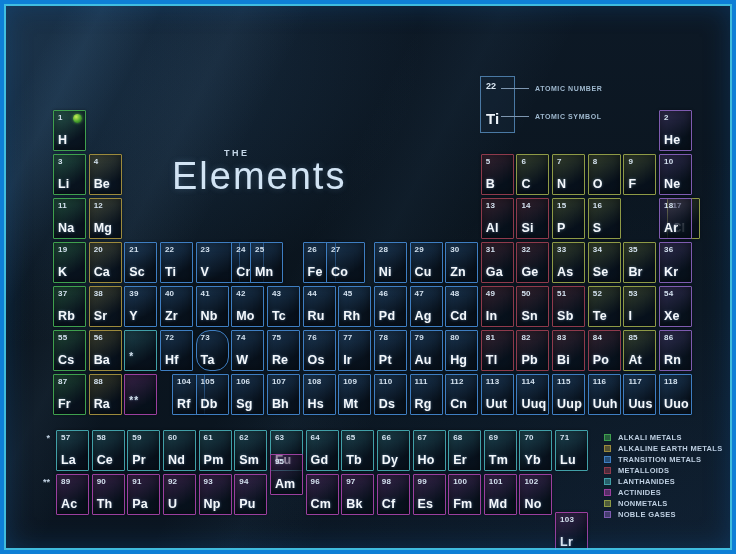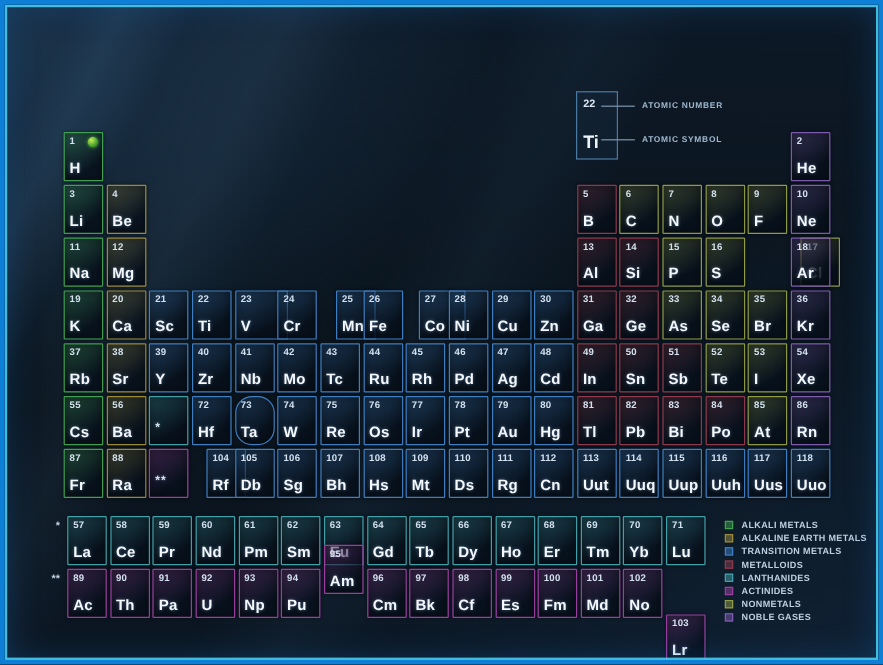--- a/index.html
+++ b/index.html
@@ -53,20 +53,24 @@
   
   .legend{position:absolute;left:600px;top:428px;z-index:3;}
   .legend-item{display:flex;align-items:center;height:11px;}
   .swatch{width:7px;height:7px;box-sizing:border-box;border:1px solid #888;margin-right:7px;flex:0 0 auto;}
   .legend-label{font-size:7.5px;font-weight:700;letter-spacing:0.3px;color:#bdcee0;white-space:nowrap;}
 </style>
 </head>
 <body>
 
 <div class="poster">
+  <div class="title">
+    <div class="kicker">THE</div>
+    <div class="main">Elements</div>
+  </div>
 
   <div class="key-box">
     <span class="key-num">22</span>
     <span class="key-sym">Ti</span>
   </div>
   <div class="key-line key-line-1"></div>
   <div class="key-line key-line-2"></div>
   <div class="key-label key-label-1">ATOMIC NUMBER</div>
   <div class="key-label key-label-2">ATOMIC SYMBOL</div>
 
@@ -161,29 +165,29 @@
         <span class="sym">Ti</span>
       </div>
       <div class="cell" style="left: 191.6px; top: 238px; border-color: rgb(62, 126, 194); background: linear-gradient(150deg, rgba(62, 126, 194, 0.32), rgba(7, 16, 27, 0.85) 72%); padding-left: 42px;">
         <span class="num">23</span>
         <span class="sym">V</span>
       </div>
       <div class="cell" style="left: 227.25px; top: 238px; border-color: rgb(62, 126, 194); background: linear-gradient(150deg, rgba(62, 126, 194, 0.32), rgba(7, 16, 27, 0.85) 72%);">
         <span class="num">24</span>
         <span class="sym">Cr</span>
       </div>
-      <div class="cell" style="left: 276px; top: 238px; border-color: rgb(62, 126, 194); background: linear-gradient(150deg, rgba(62, 126, 194, 0.32), rgba(7, 16, 27, 0.85) 72%);">
+      <div class="cell" style="left: 246px; top: 238px; border-color: rgb(62, 126, 194); background: linear-gradient(150deg, rgba(62, 126, 194, 0.32), rgba(7, 16, 27, 0.85) 72%);">
         <span class="num">25</span>
         <span class="sym">Mn</span>
       </div>
       <div class="cell" style="left: 298.55px; top: 238px; border-color: rgb(62, 126, 194); background: linear-gradient(150deg, rgba(62, 126, 194, 0.32), rgba(7, 16, 27, 0.85) 72%);">
         <span class="num">26</span>
         <span class="sym">Fe</span>
       </div>
-      <div class="cell" style="left: 345px; top: 238px; border-color: rgb(62, 126, 194); background: linear-gradient(150deg, rgba(62, 126, 194, 0.32), rgba(7, 16, 27, 0.85) 72%); padding-left: 37px;">
+      <div class="cell" style="left: 322px; top: 238px; border-color: rgb(62, 126, 194); background: linear-gradient(150deg, rgba(62, 126, 194, 0.32), rgba(7, 16, 27, 0.85) 72%); padding-left: 37px;">
         <span class="num">27</span>
         <span class="sym">Co</span>
       </div>
       <div class="cell" style="left: 369.85px; top: 238px; border-color: rgb(62, 126, 194); background: linear-gradient(150deg, rgba(62, 126, 194, 0.32), rgba(7, 16, 27, 0.85) 72%);">
         <span class="num">28</span>
         <span class="sym">Ni</span>
       </div>
       <div class="cell" style="left: 405.5px; top: 238px; border-color: rgb(62, 126, 194); background: linear-gradient(150deg, rgba(62, 126, 194, 0.32), rgba(7, 16, 27, 0.85) 72%);">
         <span class="num">29</span>
         <span class="sym">Cu</span>

